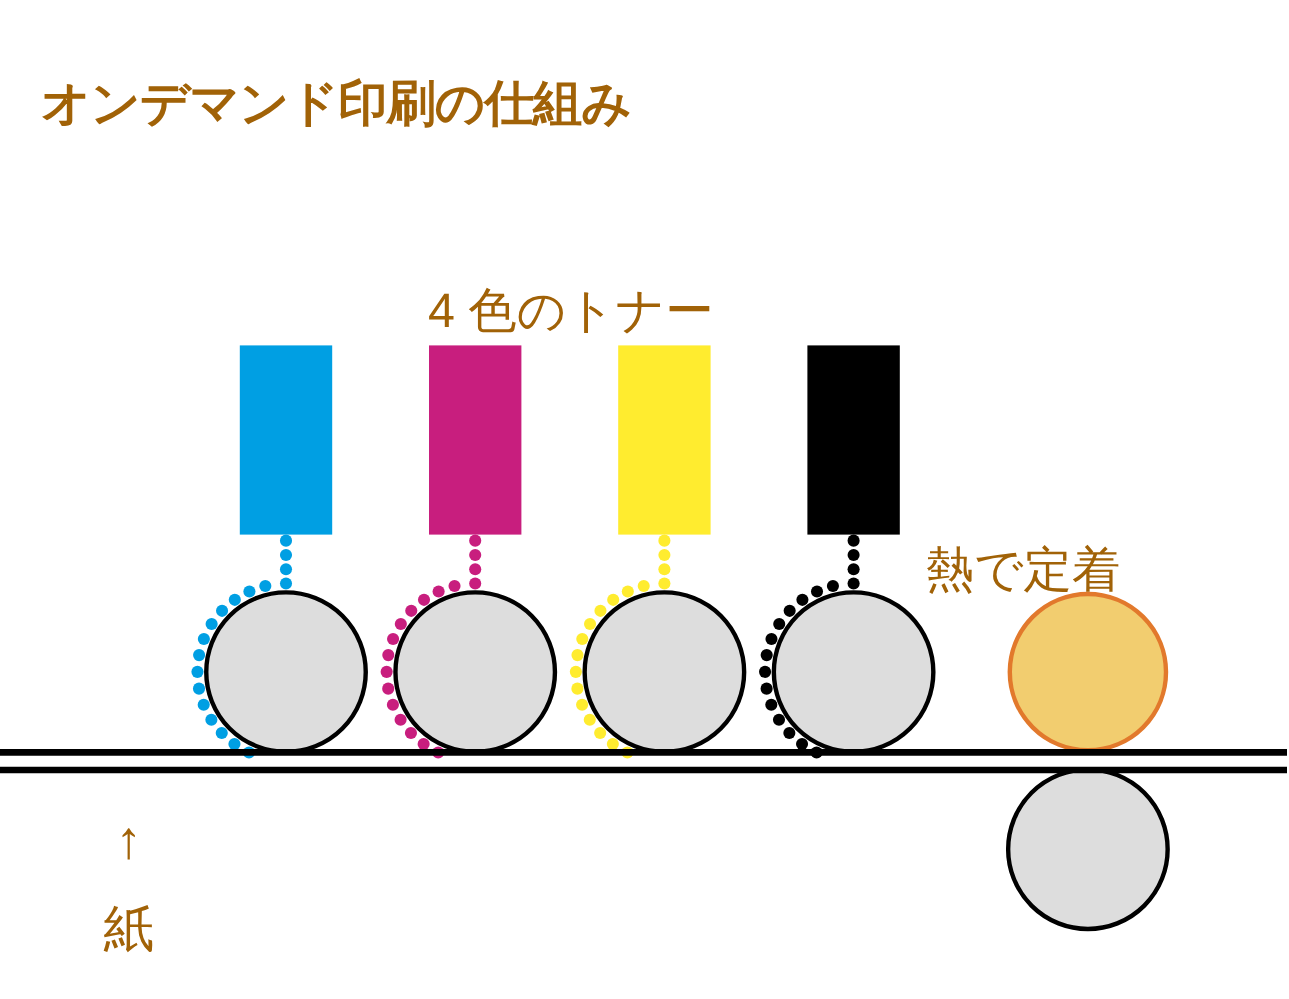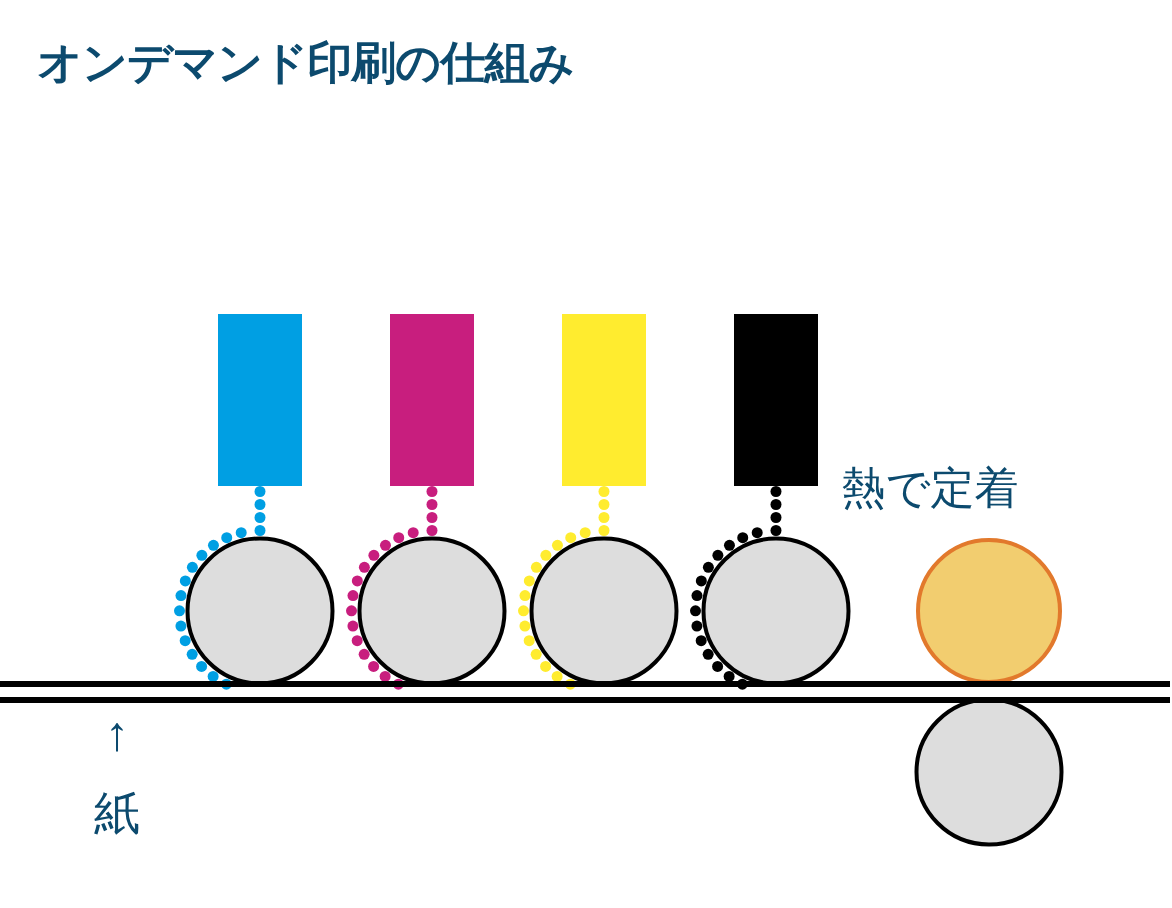--- a/index.html
+++ b/index.html
@@ -20,21 +20,22 @@
     position: absolute;
     left: 0;
     top: 0;
     width: 1172px;
     height: 908px;
   }
   .label {
     position: absolute;
     line-height: 1;
     white-space: nowrap;
-    color: #0c4a6e;
+    color: #a16207;
+    margin-top: 31px;
   }
   .page-title {
     left: 37px;
     top: 40px;
     font-size: 45px;
     font-weight: bold;
     letter-spacing: -1px;
   }
   .toner-label {
     left: 389px;
@@ -149,16 +150,17 @@
       <circle cx="729.1303136440978" cy="676.4483193130225" r="5.5" fill="#000000"></circle>
       <circle cx="742.3617005590133" cy="684.1349082909011" r="5.5" fill="#000000"></circle>
       <circle cx="776" cy="611" r="72.5" fill="#DDDDDD" stroke="#000000" stroke-width="4"></circle>
       <circle cx="989" cy="611" r="71" fill="#F2CD6F" stroke="#E2792C" stroke-width="4"></circle>
       <circle cx="989" cy="772" r="72.5" fill="#DDDDDD" stroke="#000000" stroke-width="4"></circle>
       <line x1="0" y1="684" x2="1170" y2="684" stroke="#000000" stroke-width="6"></line>
       <line x1="0" y1="700" x2="1170" y2="700" stroke="#000000" stroke-width="6"></line>
     </svg>
 
   <div class="label page-title">オンデマンド印刷の仕組み</div>
+  <div class="label toner-label">4 色のトナー</div>
   <div class="label fuser-label">熱で定着</div>
   <div class="label paper-arrow">↑</div>
   <div class="label paper-label">紙</div>
 </div>
 
 </body></html>

